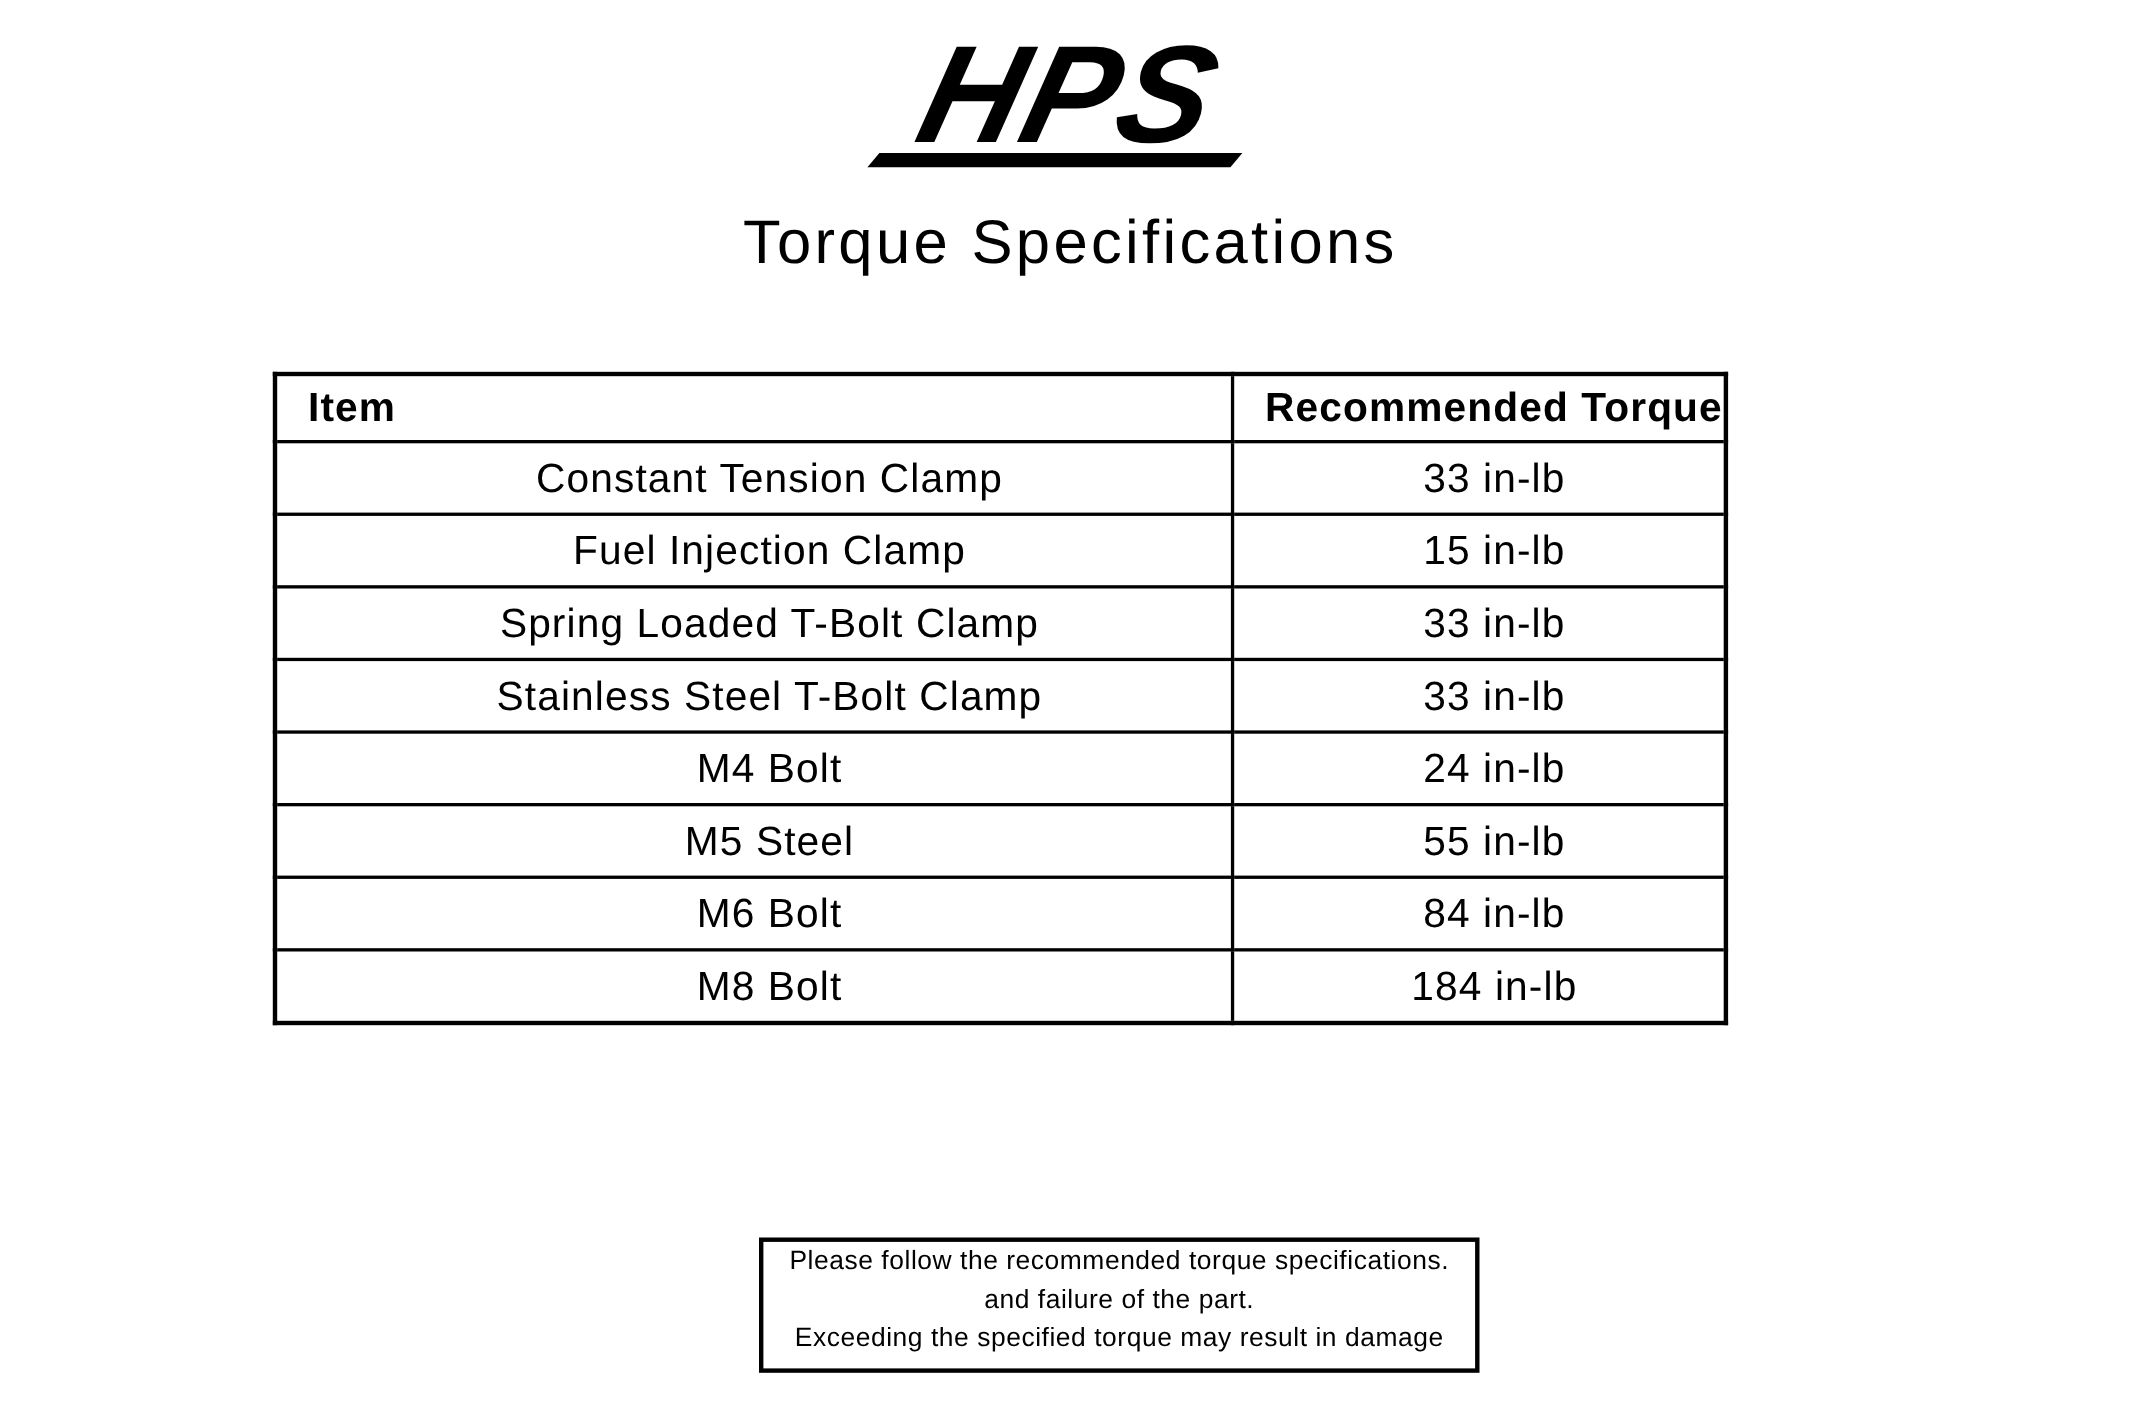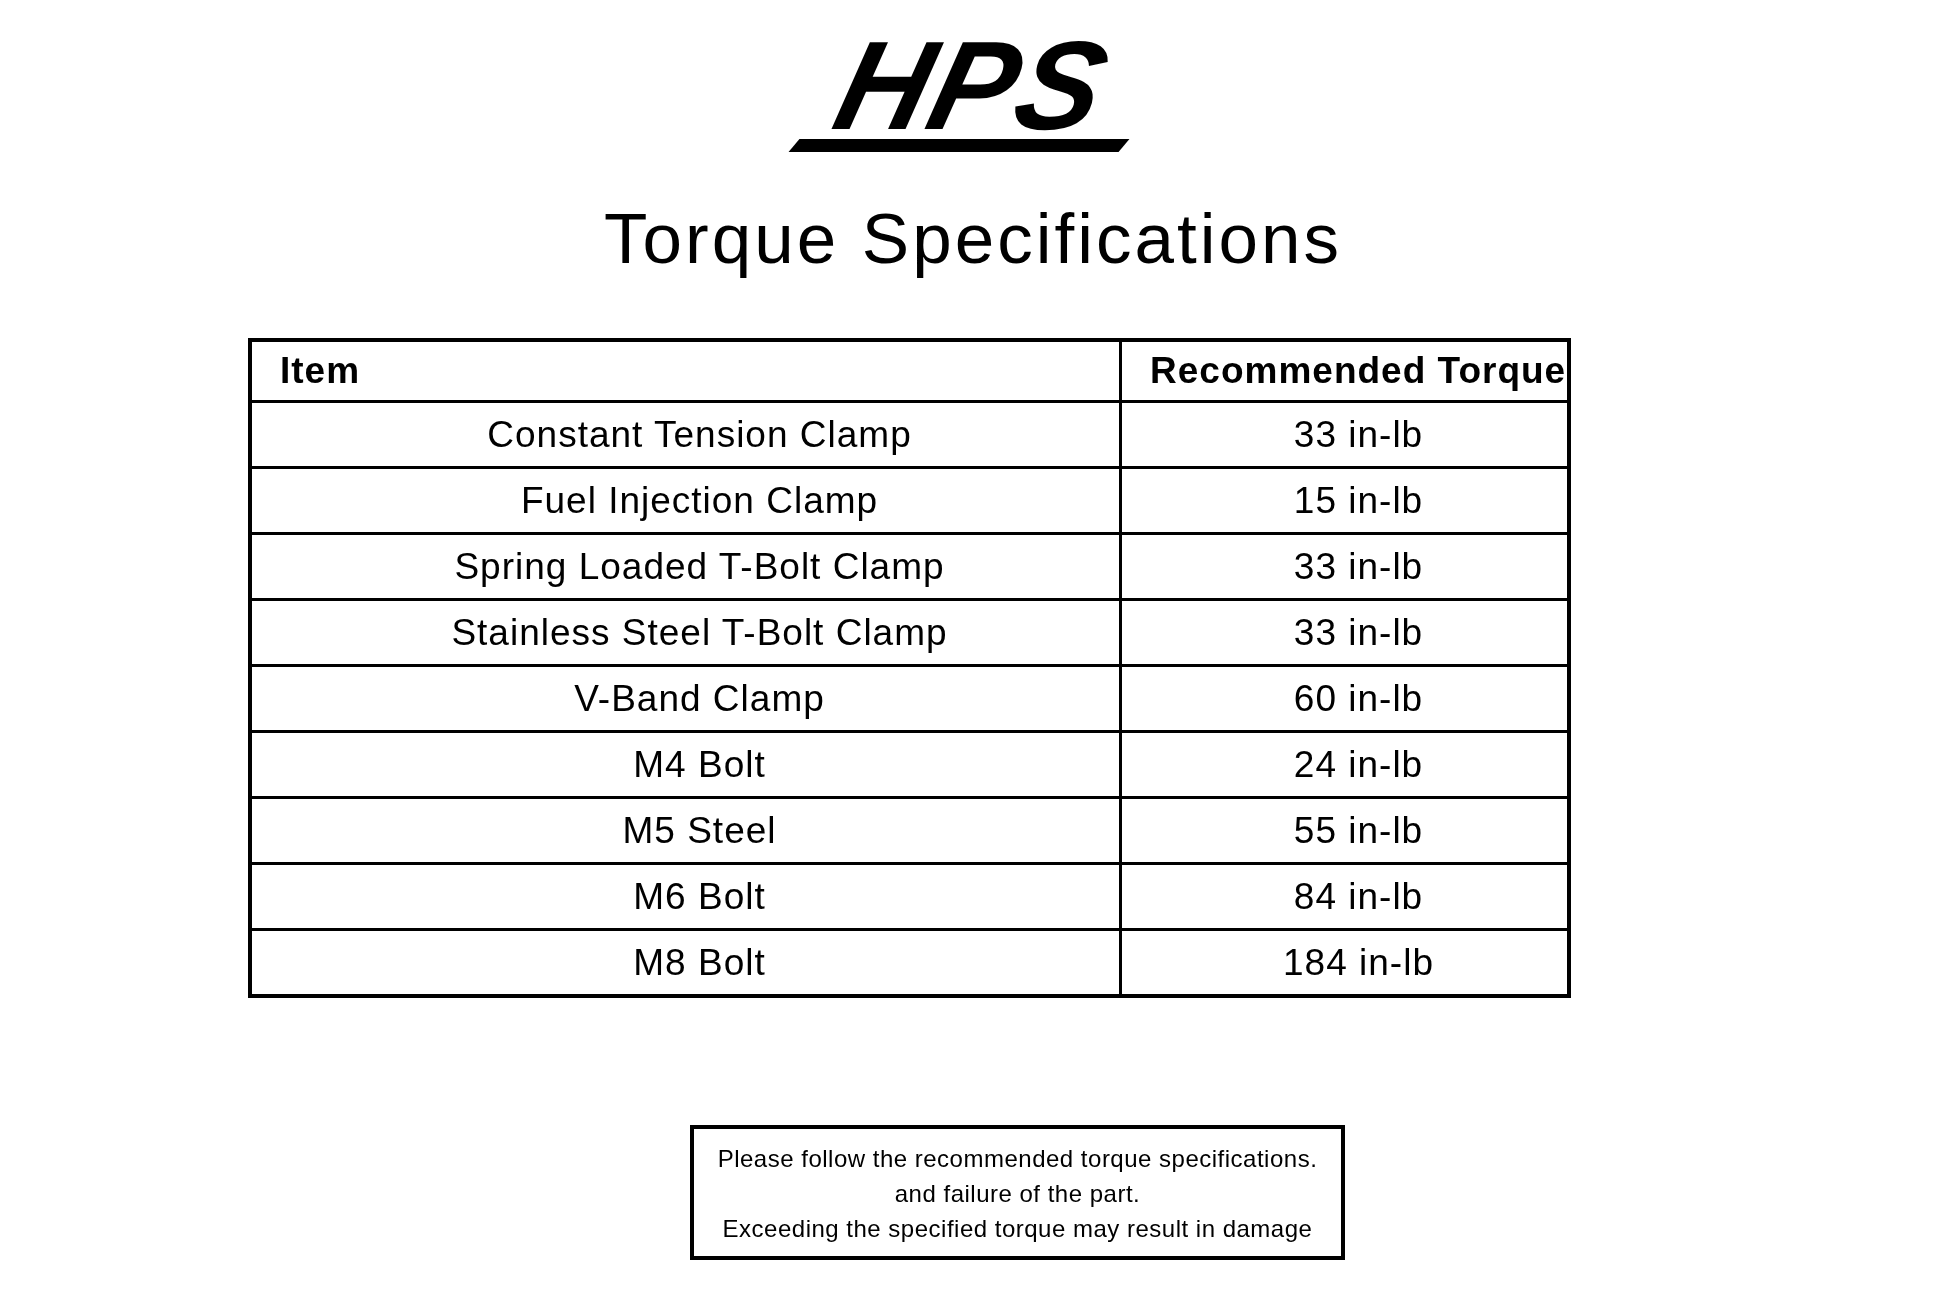--- a/index.html
+++ b/index.html
@@ -41,21 +41,21 @@
     transform: skewX(-40deg) translateX(-14px);
   }
 
   
   .page-title {
     position: absolute;
     top: 148px;
     left: 0;
     width: 100%;
     text-align: center;
-    font-size: 71px;
+    font-size: 56px;
     line-height: 1.2;
     letter-spacing: 3px;
     font-weight: normal;
   }
 
   
   table.spec-table {
     position: absolute;
     top: 338px;
     left: 248px;
@@ -91,21 +91,21 @@
   col.col-torque { width: 34%; }
 
   
   .note-box {
     position: absolute;
     top: 1125px;
     left: 690px;
     width: 655px;
     box-sizing: border-box;
     border: 4px solid #000;
-    padding: 12px 8px 10px 8px;
+    padding: 0 8px 10px 8px;
     text-align: center;
   }
   .note-line {
     display: block;
     font-size: 24px;
     line-height: 35px;
     letter-spacing: 0.5px;
   }
 </style>
 </head>
@@ -140,24 +140,20 @@
       </tr>
       <tr>
         <td>Spring Loaded T-Bolt Clamp</td>
         <td>33 in-lb</td>
       </tr>
       <tr>
         <td>Stainless Steel T-Bolt Clamp</td>
         <td>33 in-lb</td>
       </tr>
       <tr>
-        <td>V-Band Clamp</td>
-        <td>60 in-lb</td>
-      </tr>
-      <tr>
         <td>M4 Bolt</td>
         <td>24 in-lb</td>
       </tr>
       <tr>
         <td>M5 Steel</td>
         <td>55 in-lb</td>
       </tr>
       <tr>
         <td>M6 Bolt</td>
         <td>84 in-lb</td>

